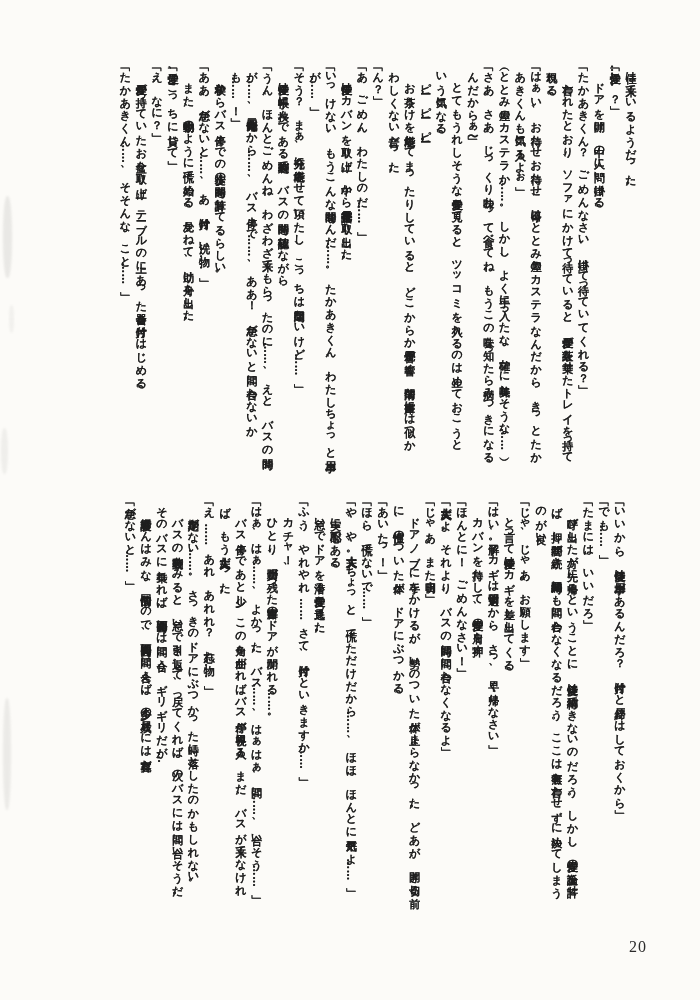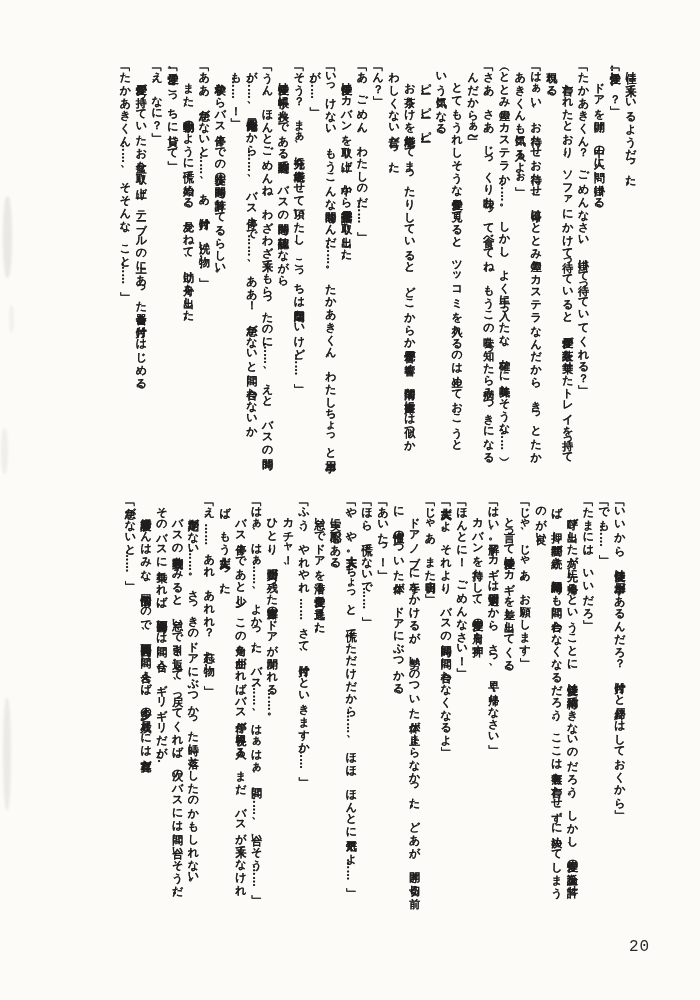--- a/index.html
+++ b/index.html
@@ -20,21 +20,21 @@
     letter-spacing:0.2px;
     line-height:15.8px;
     text-shadow:0 0 0.6px rgba(30,30,30,0.65);
   }
   .vblock p{margin:0;padding:0;}
   #block-top{top:64px;right:62px;height:393px;}
   #block-bottom{top:499px;right:73px;height:404px;}
   .page-number{
     position:absolute;
     left:629px;top:938px;
-    font-family:Liberation Mono, monospace;
+    font-family:Liberation Serif, serif;
     font-size:16px;
     font-weight:500;
     color:#2b2b2b;
     letter-spacing:1px;
   }
   .scan-artifact{
     position:absolute;
     background:#8a8a86;
     border-radius:45%;
     filter:blur(1.2px);

